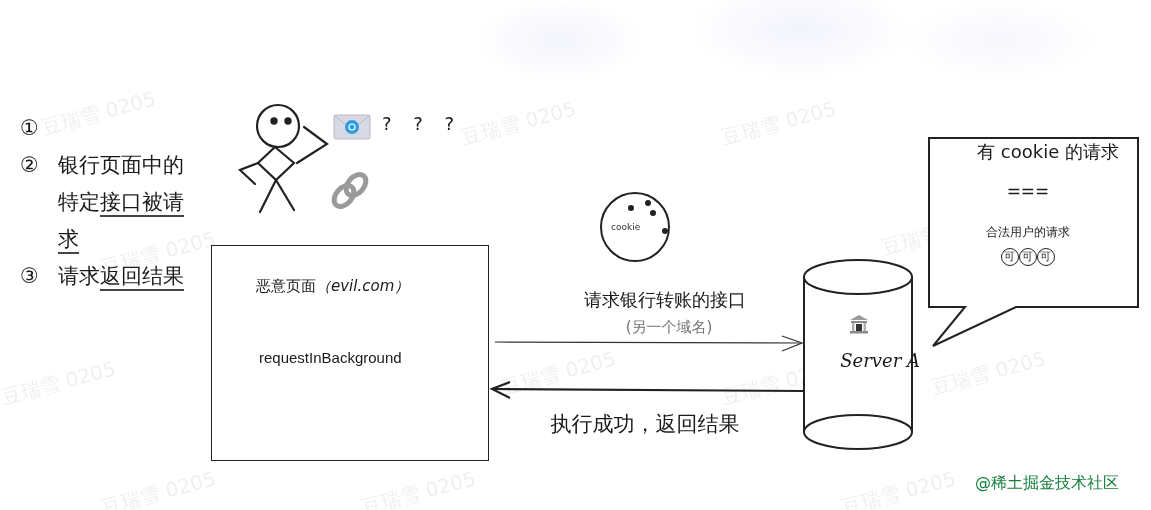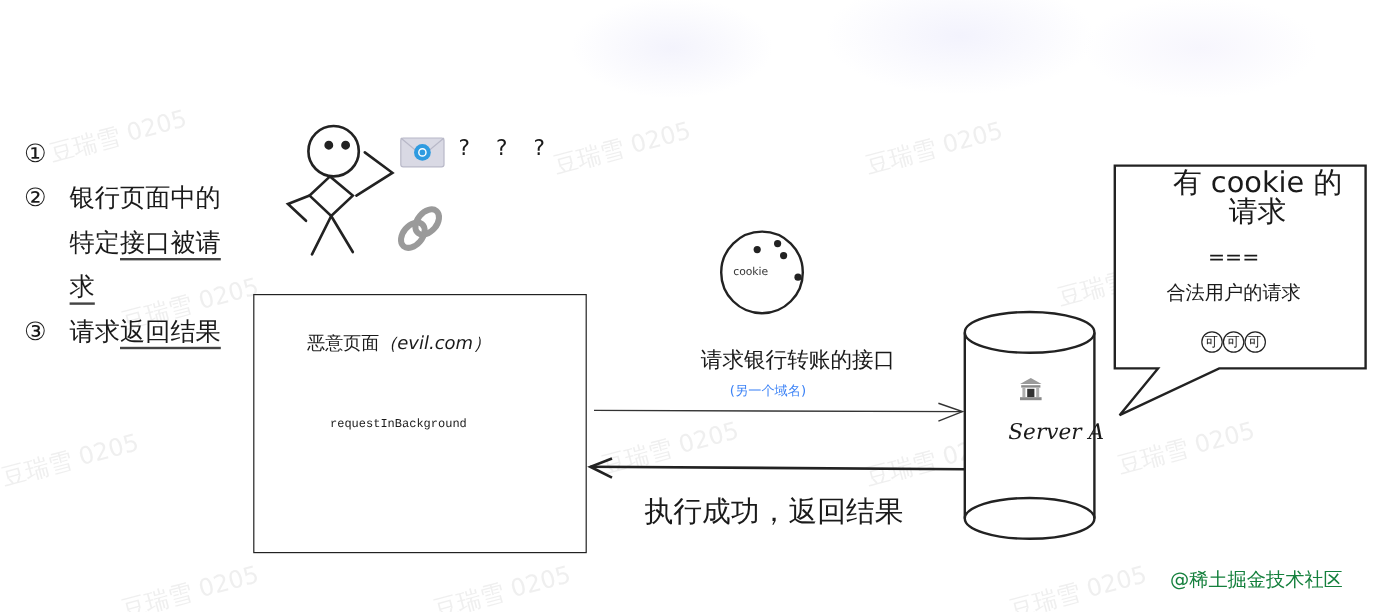--- a/index.html
+++ b/index.html
@@ -26,33 +26,33 @@
   .step .txt { width: 140px; }
   .ul { text-decoration: underline; text-decoration-color: #444; text-underline-offset: 6px; }
 
   .evil-box {
     position: absolute; left: 211px; top: 245px; width: 278px; height: 216px;
     border: 1.5px solid #222; box-sizing: border-box;
   }
   .evil-title { position: absolute; left: 44px; top: 31px; font-size: 15px; }
   .evil-title .latin { font-family: "DejaVu Sans", sans-serif; font-style: italic; }
   .evil-code {
-    position: absolute; left: 63px; top: 103px; font-size: 10px;
-    font-family: Liberation Mono, monospace;
+    position: absolute; left: 47px; top: 103px; font-size: 15px;
+    font-family: Liberation Sans, sans-serif;
   }
   .arrow-label { position: absolute; text-align: center; }
   .req-label { left: 540px; top: 288px; width: 250px; font-size: 18px; }
-  .req-sub { left: 560px; top: 318px; width: 160px; font-size: 11px; color: #3b82f6; }
-  .resp-label { left: 520px; top: 410px; width: 250px; font-size: 24px; }
+  .req-sub { left: 589px; top: 318px; width: 160px; font-size: 15px; color: #737373; }
+  .resp-label { left: 520px; top: 410px; width: 250px; font-size: 21px; }
 
   .bubble-text { position: absolute; left: 930px; top: 140px; width: 196px; text-align: center; }
-  .bubble-line1 { font-size: 24px; line-height: 24px; padding-left: 40px; }
+  .bubble-line1 { font-size: 18px; line-height: 24px; padding-left: 40px; }
   .bubble-eq { font-size: 17px; margin-top: 16px; line-height: 22px; }
-  .bubble-line2 { font-size: 16px; margin-top: 6px; line-height: 24px; }
-  .bubble-emoji { font-size: 13px; margin-top: 20px; letter-spacing: 1px; text-decoration: underline; }
+  .bubble-line2 { font-size: 12px; margin-top: 18px; line-height: 24px; }
+  .bubble-emoji { font-size: 13px; margin-top: 4px; letter-spacing: 1px; text-decoration: underline; }
   .circ { display: inline-block; width: 16px; height: 16px; border: 1px solid #222; border-radius: 50%; line-height: 16px; font-size: 11px; }
 
   .server-label {
     position: absolute; left: 810px; top: 350px; width: 110px; text-align: right;
     font-size: 18px; font-family: "DejaVu Serif", serif; font-style: italic;
   }
   .bank-icon { position: absolute; left: 848px; top: 313px; width: 22px; height: 22px; }
   .cookie-text { position: absolute; left: 611px; top: 222px; font-size: 9px; color: #333; }
   .qmarks { position: absolute; left: 382px; top: 113px; font-size: 18px; letter-spacing: 8px; }
   .credit { position: absolute; left: 975px; top: 473px; font-size: 16px; color: #15803d; }

